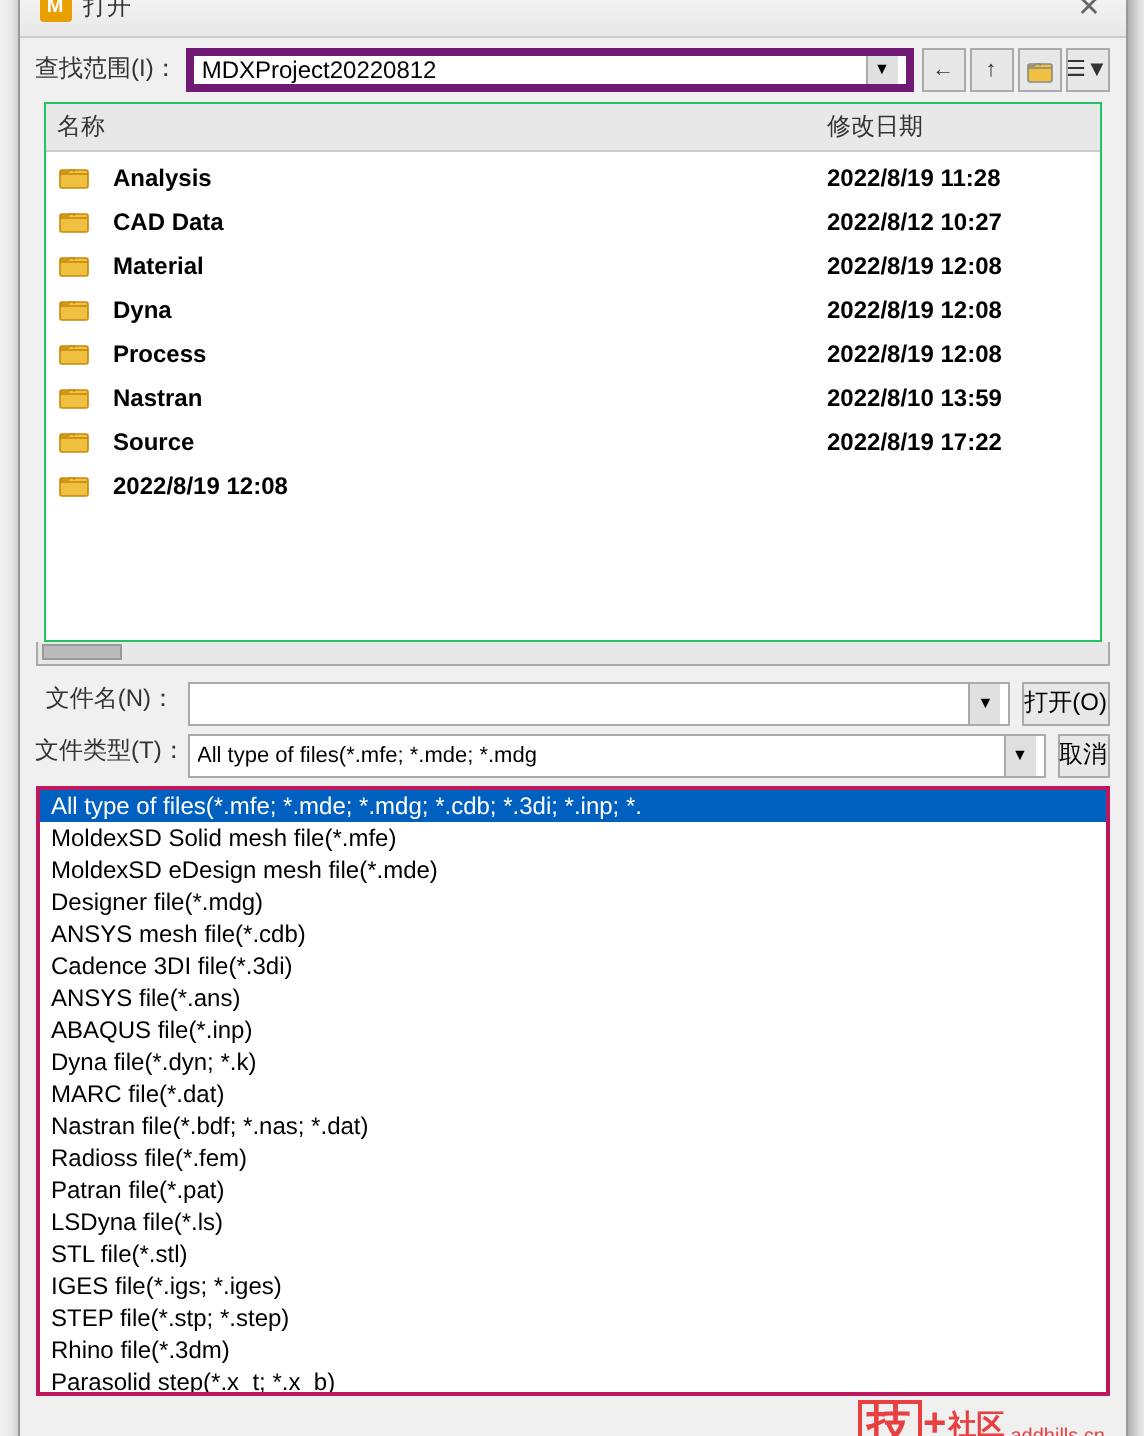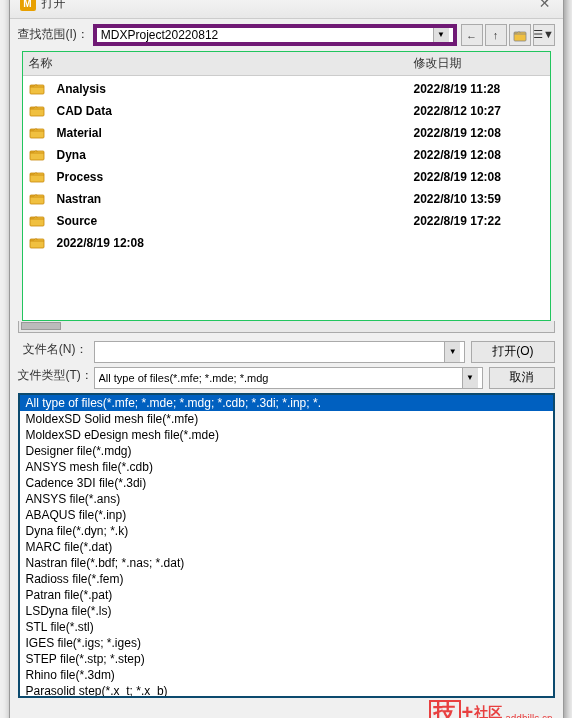--- a/index.html
+++ b/index.html
@@ -210,31 +210,31 @@
       background: #e0e0e0;
       border-left: 1px solid #aaa;
       display: flex;
       align-items: center;
       justify-content: center;
       font-size: 8px;
       cursor: pointer;
     }
     .form-btn {
       height: 22px;
-      padding: 0 20px;
+      padding: 0 0;
       border: 1px solid #aaa;
       background: #e8e8e8;
       cursor: pointer;
       font-size: 12px;
       white-space: nowrap;
     }
 
     .dropdown-list {
       margin: 0 8px;
-      border: 2px solid #0c4a6e;
+      border: 2px solid #be185d;
       background: white;
       overflow-y: auto;
       max-height: 305px;
     }
     .dropdown-item {
       padding: 1px 6px;
       font-size: 12px;
       cursor: pointer;
       white-space: nowrap;
     }

